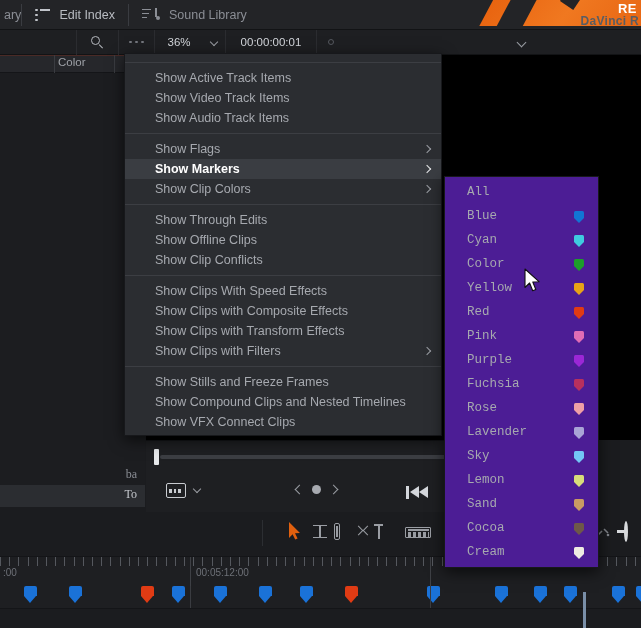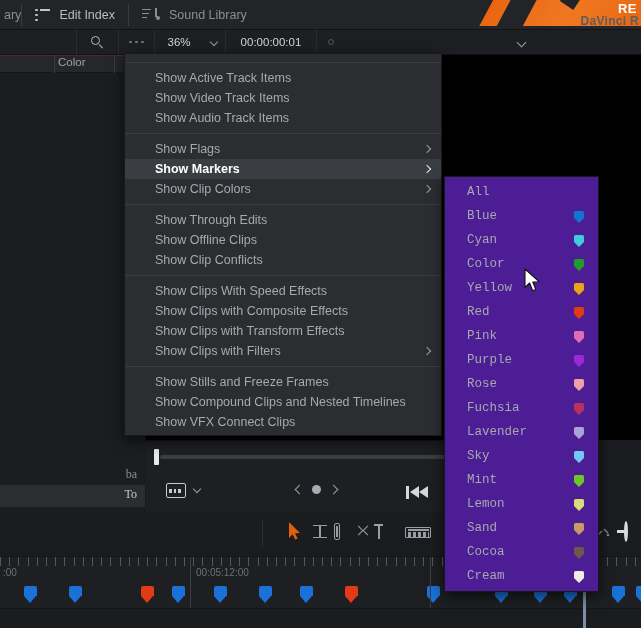--- a/index.html
+++ b/index.html
@@ -652,52 +652,45 @@
         </span>
       </div>
       <div class="srow">
         <span class="slabel">Purple</span>
         <span class="swatch">
           <span class="sh" style="background:#9b27d6"></span>
           <span class="st" style="border-top:5px solid #9b27d6"></span>
         </span>
       </div>
       <div class="srow">
+        <span class="slabel">Fuchsia</span>
+        <span class="swatch">
+          <span class="sh" style="background:#b8305e"></span>
+          <span class="st" style="border-top:5px solid #b8305e"></span>
+        </span>
+      </div>
+      <div class="srow">
         <span class="slabel">Rose</span>
         <span class="swatch">
           <span class="sh" style="background:#efa0a6"></span>
           <span class="st" style="border-top:5px solid #efa0a6"></span>
         </span>
       </div>
       <div class="srow">
-        <span class="slabel">Fuchsia</span>
-        <span class="swatch">
-          <span class="sh" style="background:#b8305e"></span>
-          <span class="st" style="border-top:5px solid #b8305e"></span>
-        </span>
-      </div>
-      <div class="srow">
         <span class="slabel">Lavender</span>
         <span class="swatch">
           <span class="sh" style="background:#a9a4d6"></span>
           <span class="st" style="border-top:5px solid #a9a4d6"></span>
         </span>
       </div>
       <div class="srow">
         <span class="slabel">Sky</span>
         <span class="swatch">
           <span class="sh" style="background:#73c6f5"></span>
           <span class="st" style="border-top:5px solid #73c6f5"></span>
-        </span>
-      </div>
-      <div class="srow">
-        <span class="slabel">Mint</span>
-        <span class="swatch">
-          <span class="sh" style="background:#6ec72a"></span>
-          <span class="st" style="border-top:5px solid #6ec72a"></span>
         </span>
       </div>
       <div class="srow">
         <span class="slabel">Lemon</span>
         <span class="swatch">
           <span class="sh" style="background:#d8dd7a"></span>
           <span class="st" style="border-top:5px solid #d8dd7a"></span>
         </span>
       </div>
       <div class="srow">

